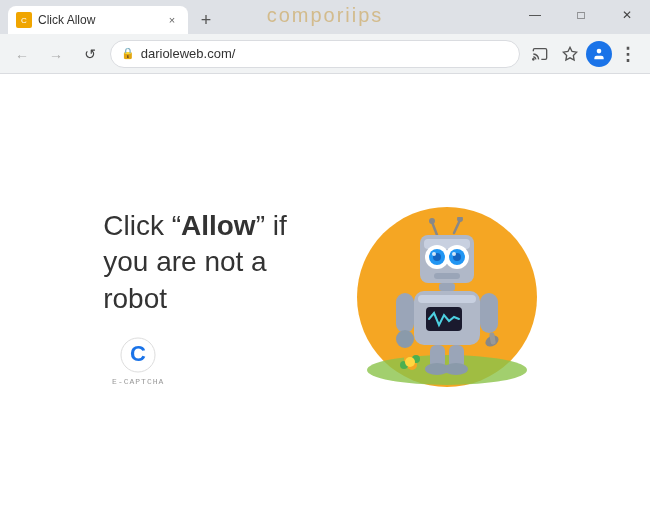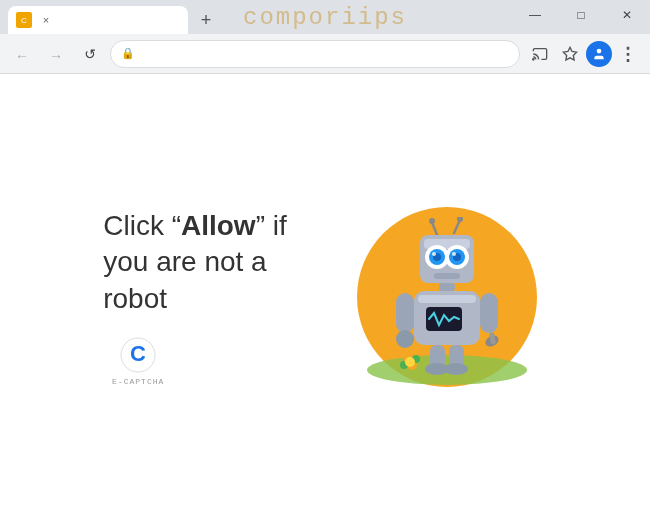--- a/index.html
+++ b/index.html
@@ -101,23 +101,23 @@
       border-radius: 50%;
       margin-left: 4px;
     }
 
     
     .watermark {
       position: absolute;
       top: 4px;
       left: 50%;
       transform: translateX(-50%);
-      font-size: 24px;
+      font-size: 20px;
       color: rgba(200,150,50,0.5);
-      font-family: Liberation Mono, monospace;
+      font-family: Liberation Sans, sans-serif;
       letter-spacing: 2px;
       pointer-events: none;
     }
 
     
     .toolbar {
       height: 40px;
       background: #f1f3f4;
       display: flex;
       align-items: center;
@@ -275,38 +275,40 @@
 <body>
 
 <div class="browser-window">
 
   <div class="title-bar">
     <div class="tab-bar">
       <div class="tab">
         <div class="tab-favicon">
           <span>C</span>
         </div>
+        <span class="tab-title">Click Allow</span>
         <span class="tab-close">×</span>
       </div>
       <div class="new-tab-btn">+</div>
     </div>
     <div class="watermark">comporiips</div>
     <div class="window-controls">
       <div class="win-btn">—</div>
       <div class="win-btn">□</div>
       <div class="win-btn close">✕</div>
     </div>
   </div>
 
   <div class="toolbar">
     <div class="nav-btn disabled">←</div>
     <div class="nav-btn disabled">→</div>
     <div class="nav-btn">↺</div>
     <div class="address-bar">
       <span class="lock-icon">🔒</span>
+      <span class="address-text">darioleweb.com/</span>
     </div>
     <div class="toolbar-actions">
       <div class="action-btn">
         <svg width="16" height="16" viewBox="0 0 24 24" fill="none" stroke="#555" stroke-width="2">
           <path d="M2 16.1A5 5 0 0 1 5.9 20M2 12.05A9 9 0 0 1 9.95 20M2 8V6a2 2 0 0 1 2-2h16a2 2 0 0 1 2 2v12a2 2 0 0 1-2 2h-6"></path>
           <circle cx="2" cy="20" r="1" fill="#555"></circle>
         </svg>
       </div>
       <div class="action-btn">
         <svg width="16" height="16" viewBox="0 0 24 24" fill="none" stroke="#555" stroke-width="2">

